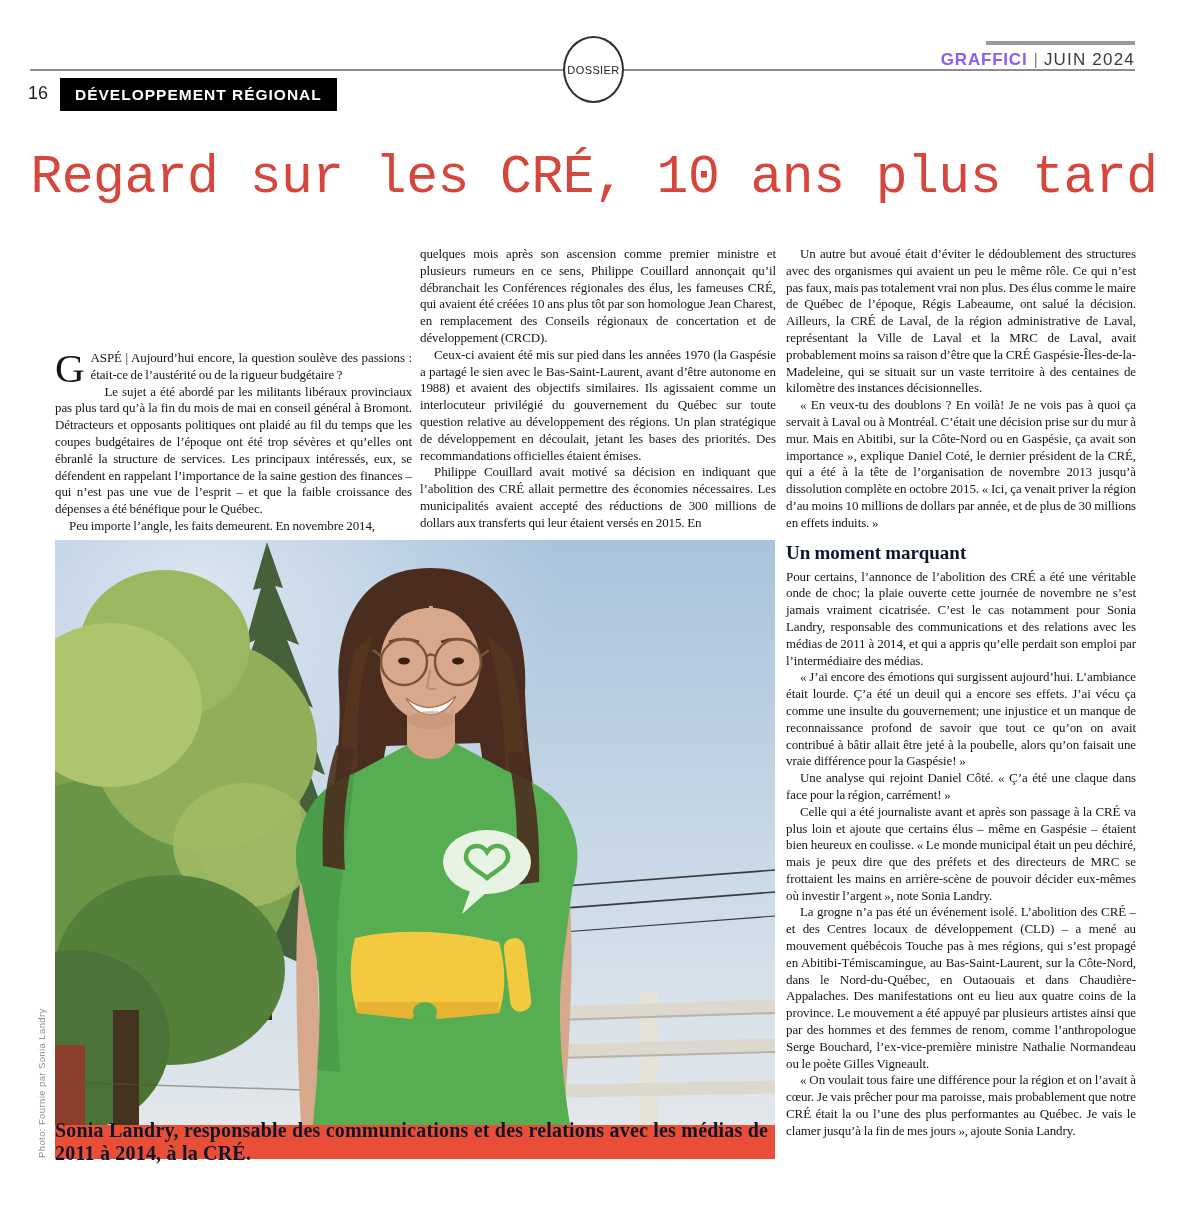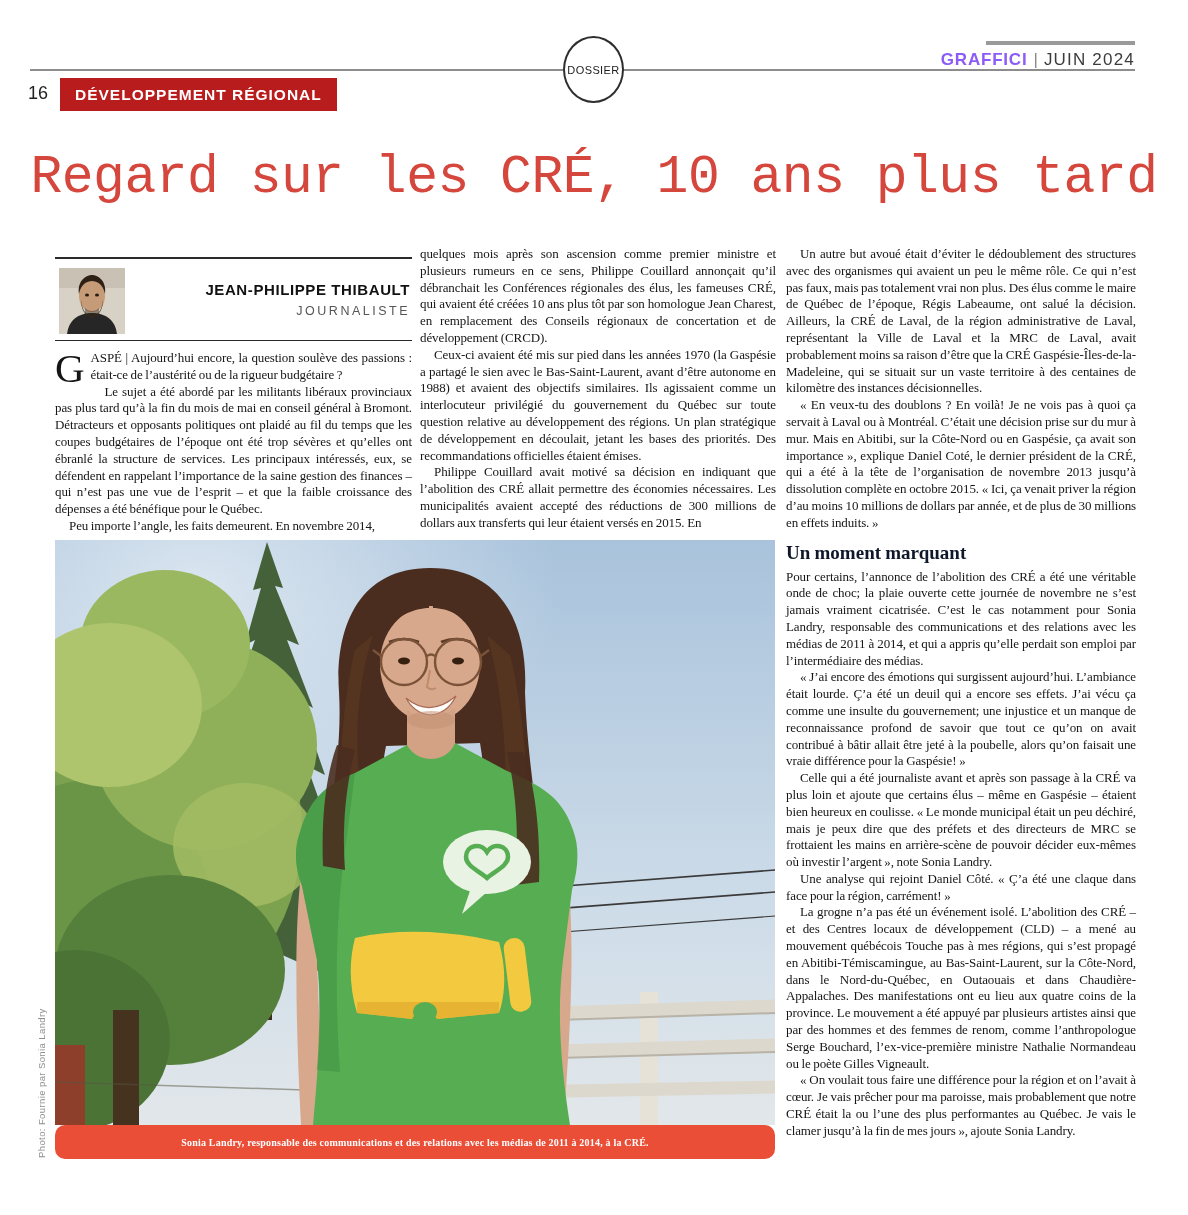--- a/index.html
+++ b/index.html
@@ -18,21 +18,21 @@
   .main-rule { position:absolute; left:30px; top:69px; width:1105px; height:2px; background:#8d8d8d; }
   .dossier {
     position:absolute; left:563px; top:36px; width:61px; height:67px;
     background:#fff; border:2px solid #2f2f2f; border-radius:50%;
     display:flex; align-items:center; justify-content:center;
     font-family:"Liberation Sans",sans-serif; font-weight:normal; font-size:11px; letter-spacing:.4px; color:#1c1c1c;
   }
   .page-num { position:absolute; left:28px; top:83px; font-family:"Liberation Sans",sans-serif; font-size:18px; color:#222; }
   .section-banner {
     position:absolute; left:60px; top:78px; height:33px; padding:0 15px;
-    background:#b91c1c; color:#fff; display:flex; align-items:center;
+    background:#000000; color:#fff; display:flex; align-items:center;
     font-family:"Liberation Sans",sans-serif; font-weight:bold; font-size:15.5px; letter-spacing:1px; white-space:nowrap;
   }
   
   .headline {
     position:absolute; left:0; width:1188px; top:148px; text-align:center;
     font-family:Liberation Mono, monospace; font-weight:400; font-size:53px; letter-spacing:-0.5px; color:#d5463c;
   }
   
   .byline {
     position:absolute; left:55px; top:257px; width:357px; height:84px;
@@ -55,23 +55,23 @@
     float:left; font-size:41px; line-height:32px; padding:2px 6px 0 0; color:#151515;
   }
   .subhead {
     font-family:"Liberation Serif",serif; font-weight:bold; font-size:19px; line-height:22px;
     color:#0f172a; margin:10px 0 5px 0 !important; text-align:left; letter-spacing:0;
   }
   
   .photo-block { position:absolute; left:55px; top:540px; width:720px; height:619px; }
   .photo-img { display:block; width:720px; height:585px; }
   .photo-caption {
-    width:720px; height:34px; background:#ea4e37; color:#ffffff;
-    font-family:"Liberation Serif",serif; font-weight:bold; font-size:10px;
-    display:flex; align-items:center; justify-content:center; letter-spacing:.2px;border-radius:10px;
+    width:720px; height:34px; background:#ea4e37; color:#0f172a;
+    font-family:"Liberation Serif",serif; font-weight:bold; font-size:20px;
+    display:flex; align-items:center; justify-content:center; letter-spacing:.2px;
   }
   .photo-credit {
     position:absolute; left:36px; top:1158px; transform:rotate(-90deg); transform-origin:0 0;
     font-family:"Liberation Sans",sans-serif; font-size:9.5px; color:#8d8d8d; letter-spacing:.4px; white-space:nowrap;
   }
 </style>
 </head>
 <body>
 
 <div class="page">
@@ -80,58 +80,41 @@
   <div class="masthead">
     <span class="mag">GRAFFICI</span><span class="sep">|</span><span class="issue">JUIN 2024</span>
   </div>
   <div class="main-rule"></div>
   <div class="dossier">DOSSIER</div>
   <div class="page-num">16</div>
   <div class="section-banner">DÉVELOPPEMENT RÉGIONAL</div>
 
   <h1 class="headline">Regard sur les CRÉ, 10 ans plus tard</h1>
 
-  <div class="byline">
-    <div class="byline-photo">
-      <svg width="66" height="66" viewBox="0 0 66 66">
-        <rect x="0" y="0" width="66" height="66" fill="#d8d2c6"></rect>
-        <rect x="0" y="0" width="66" height="20" fill="#c9c2b4"></rect>
-        <path d="M8,66 C10,50 22,45 33,45 C44,45 56,50 58,66 Z" fill="#262626"></path>
-        <ellipse cx="33" cy="28" rx="13" ry="16" fill="#c59b78"></ellipse>
-        <path d="M20,26 C18,12 28,7 33,7 C38,7 48,12 46,26 C44,16 38,13 33,13 C28,13 22,16 20,26 Z" fill="#2e2014"></path>
-        <path d="M22,32 C23,43 28,48 33,48 C38,48 43,43 44,32 C44,42 40,47 33,50 C26,47 22,42 22,32 Z" fill="#3a2a1a"></path>
-        <path d="M26,40 C29,44 37,44 40,40 L40,47 C37,50 29,50 26,47 Z" fill="#33241676"></path>
-        <ellipse cx="28" cy="27" rx="2" ry="1.6" fill="#2a1d12"></ellipse>
-        <ellipse cx="38" cy="27" rx="2" ry="1.6" fill="#2a1d12"></ellipse>
-      </svg>
-    </div>
-    <div class="byline-name">JEAN-PHILIPPE THIBAULT</div>
-    <div class="byline-role">JOURNALISTE</div>
-  </div>
 
   <div class="col col1">
     <p><span class="dropcap">G</span><span>ASPÉ | Aujourd’hui encore, la question soulève des passions : était-ce de l’austérité ou de la rigueur budgétaire ?</span></p>
     <p class="ind">Le sujet a été abordé par les militants libéraux provinciaux pas plus tard qu’à la fin du mois de mai en conseil général à Bromont. Détracteurs et opposants politiques ont plaidé au fil du temps que les coupes budgétaires de l’époque ont été trop sévères et qu’elles ont ébranlé la structure de services. Les principaux intéressés, eux, se défendent en rappelant l’importance de la saine gestion des finances – qui n’est pas une vue de l’esprit – et que la faible croissance des dépenses a été bénéfique pour le Québec.</p>
     <p class="ind">Peu importe l’angle, les faits demeurent. En novembre 2014,</p>
   </div>
 
   <div class="col col2">
     <p>quelques mois après son ascension comme premier ministre et plusieurs rumeurs en ce sens, Philippe Couillard annonçait qu’il débranchait les Conférences régionales des élus, les fameuses CRÉ, qui avaient été créées 10 ans plus tôt par son homologue Jean Charest, en remplacement des Conseils régionaux de concertation et de développement (CRCD).</p>
     <p class="ind">Ceux-ci avaient été mis sur pied dans les années 1970 (la Gaspésie a partagé le sien avec le Bas-Saint-Laurent, avant d’être autonome en 1988) et avaient des objectifs similaires. Ils agissaient comme un interlocuteur privilégié du gouvernement du Québec sur toute question relative au développement des régions. Un plan stratégique de développement en découlait, jetant les bases des priorités. Des recommandations officielles étaient émises.</p>
     <p class="ind">Philippe Couillard avait motivé sa décision en indiquant que l’abolition des CRÉ allait permettre des économies nécessaires. Les municipalités avaient accepté des réductions de 300 millions de dollars aux transferts qui leur étaient versés en 2015. En</p>
   </div>
 
   <div class="col col3">
     <p class="ind">Un autre but avoué était d’éviter le dédoublement des structures avec des organismes qui avaient un peu le même rôle. Ce qui n’est pas faux, mais pas totalement vrai non plus. Des élus comme le maire de Québec de l’époque, Régis Labeaume, ont salué la décision. Ailleurs, la CRÉ de Laval, de la région administrative de Laval, représentant la Ville de Laval et la MRC de Laval, avait probablement moins sa raison d’être que la CRÉ Gaspésie-Îles-de-la-Madeleine, qui se situait sur un vaste territoire à des centaines de kilomètre des instances décisionnelles.</p>
     <p class="ind">« En veux-tu des doublons ? En voilà! Je ne vois pas à quoi ça servait à Laval ou à Montréal. C’était une décision prise sur du mur à mur. Mais en Abitibi, sur la Côte-Nord ou en Gaspésie, ça avait son importance », explique Daniel Coté, le dernier président de la CRÉ, qui a été à la tête de l’organisation de novembre 2013 jusqu’à dissolution complète en octobre 2015. « Ici, ça venait priver la région d’au moins 10 millions de dollars par année, et de plus de 30 millions en effets induits. »</p>
     <p class="subhead">Un moment marquant</p>
     <p>Pour certains, l’annonce de l’abolition des CRÉ a été une véritable onde de choc; la plaie ouverte cette journée de novembre ne s’est jamais vraiment cicatrisée. C’est le cas notamment pour Sonia Landry, responsable des communications et des relations avec les médias de 2011 à 2014, et qui a appris qu’elle perdait son emploi par l’intermédiaire des médias.</p>
     <p class="ind">« J’ai encore des émotions qui surgissent aujourd’hui. L’ambiance était lourde. Ç’a été un deuil qui a encore ses effets. J’ai vécu ça comme une insulte du gouvernement; une injustice et un manque de reconnaissance profond de savoir que tout ce qu’on on avait contribué à bâtir allait être jeté à la poubelle, alors qu’on faisait une vraie différence pour la Gaspésie! »</p>
+    <p class="ind">Une analyse qui rejoint Daniel Côté. « Ç’a été une claque dans face pour la région, carrément! »</p>
     <p class="ind">Celle qui a été journaliste avant et après son passage à la CRÉ va plus loin et ajoute que certains élus – même en Gaspésie – étaient bien heureux en coulisse. « Le monde municipal était un peu déchiré, mais je peux dire que des préfets et des directeurs de MRC se frottaient les mains en arrière-scène de pouvoir décider eux-mêmes où investir l’argent », note Sonia Landry.</p>
-    <p class="ind">Une analyse qui rejoint Daniel Côté. « Ç’a été une claque dans face pour la région, carrément! »</p>
     <p class="ind">La grogne n’a pas été un événement isolé. L’abolition des CRÉ – et des Centres locaux de développement (CLD) – a mené au mouvement québécois Touche pas à mes régions, qui s’est propagé en Abitibi-Témiscamingue, au Bas-Saint-Laurent, sur la Côte-Nord, dans le Nord-du-Québec, en Outaouais et dans Chaudière-Appalaches. Des manifestations ont eu lieu aux quatre coins de la province. Le mouvement a été appuyé par plusieurs artistes ainsi que par des hommes et des femmes de renom, comme l’anthropologue Serge Bouchard, l’ex-vice-première ministre Nathalie Normandeau ou le poète Gilles Vigneault.</p>
     <p class="ind">« On voulait tous faire une différence pour la région et on l’avait à cœur. Je vais prêcher pour ma paroisse, mais probablement que notre CRÉ était la ou l’une des plus performantes au Québec. Je vais le clamer jusqu’à la fin de mes jours », ajoute Sonia Landry.</p>
   </div>
 
   <div class="photo-block">
     <svg class="photo-img" viewBox="0 0 720 585" preserveAspectRatio="none">
       <defs>
         <linearGradient id="sky" x1="0" y1="0" x2="0" y2="1">
           <stop offset="0" stop-color="#a9c3dc"></stop>
           <stop offset="0.65" stop-color="#cfdde9"></stop>

